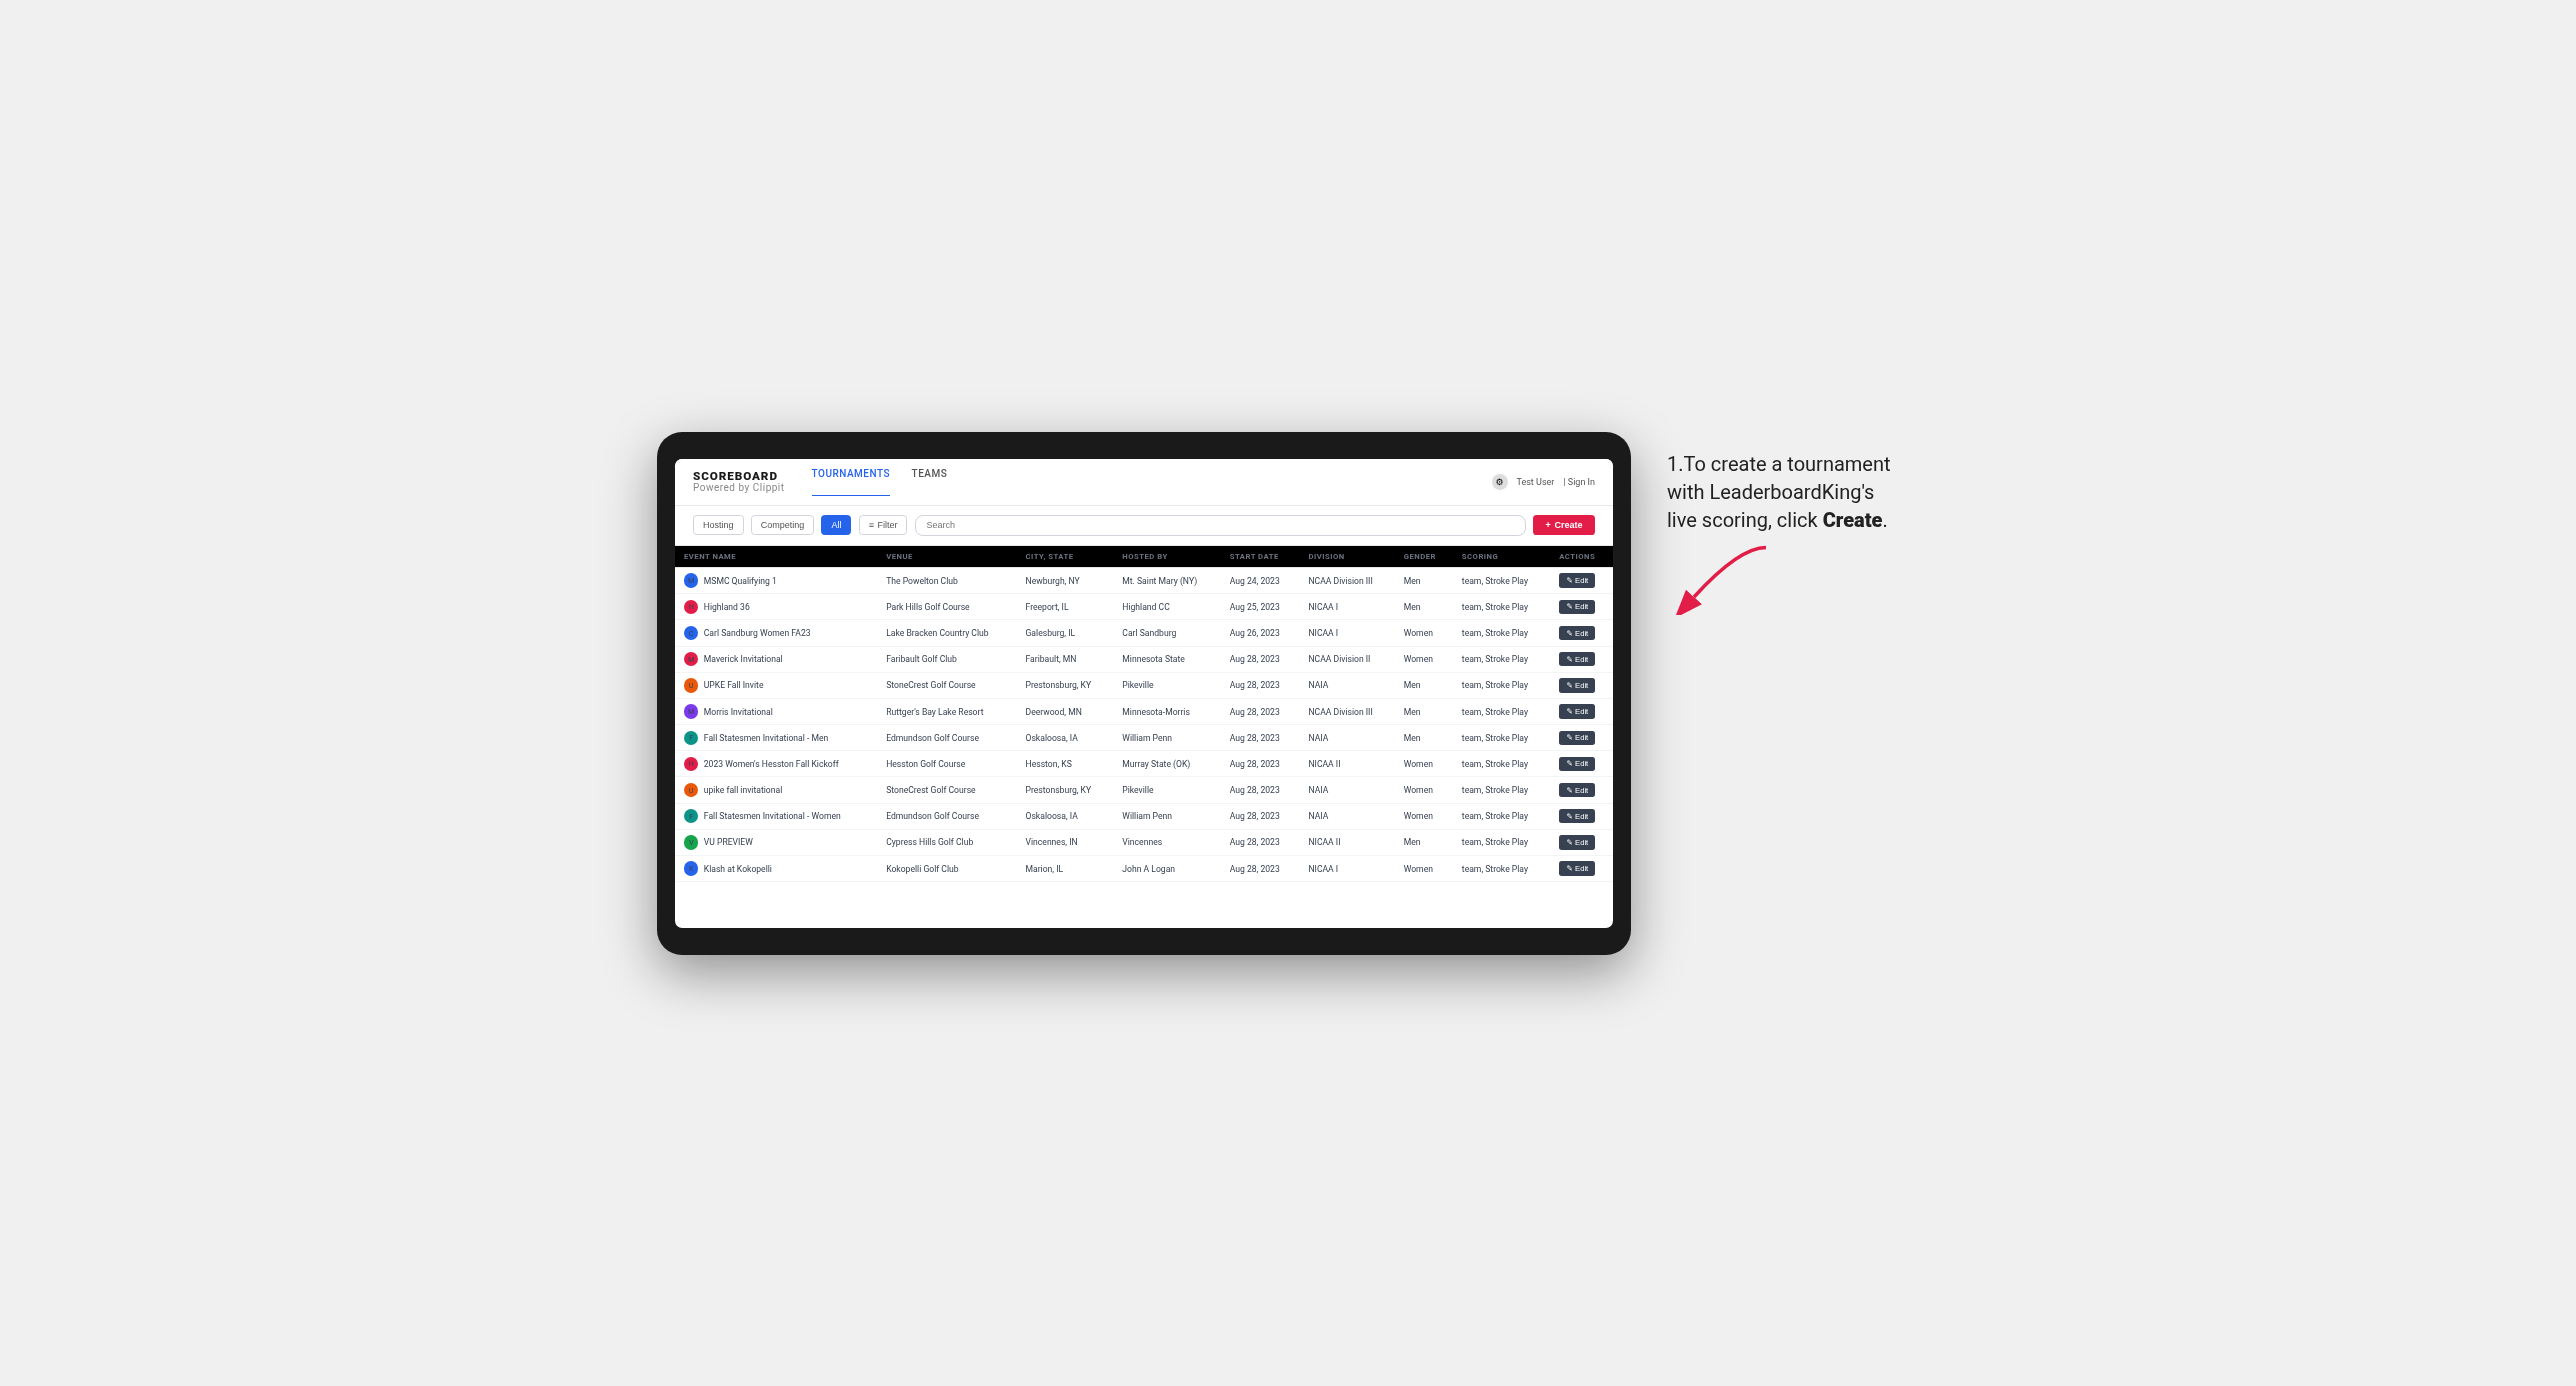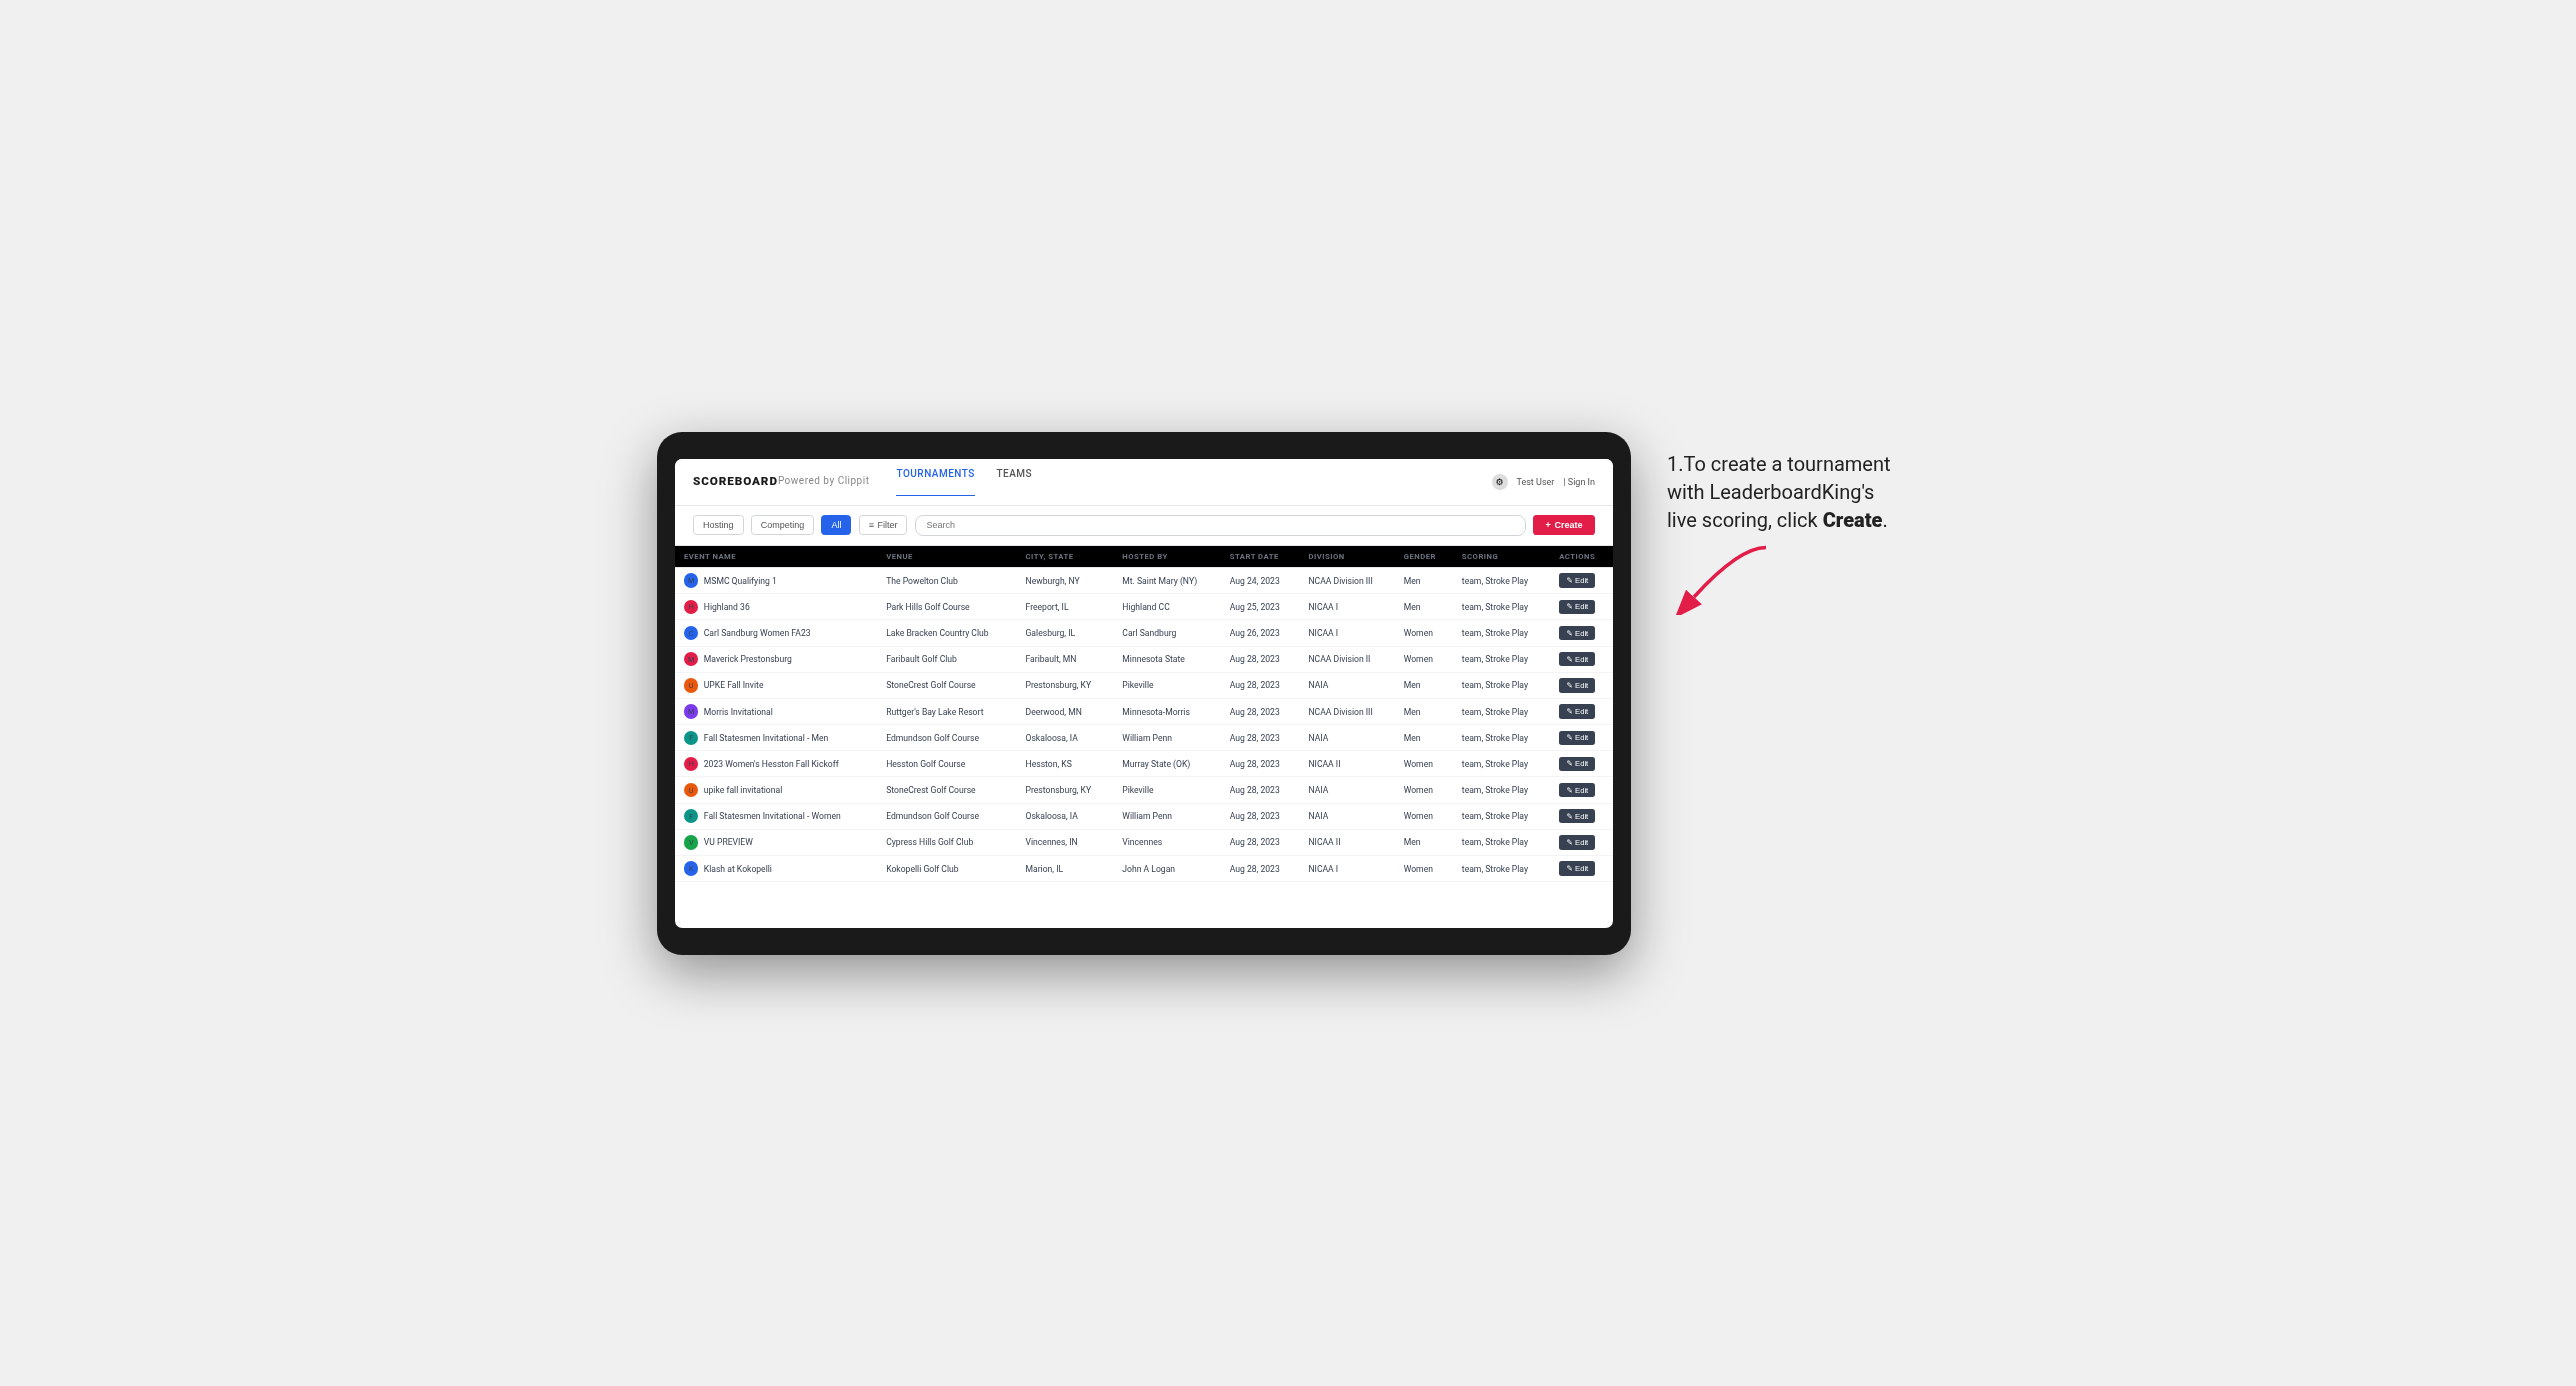--- a/index.html
+++ b/index.html
@@ -42,21 +42,21 @@
       display: flex;
       align-items: center;
       padding: 9px 18px;
       border-bottom: 0.9px solid #e5e7eb;
       background: #fff;
       gap: 27px;
     }
 
     .logo-area {
       display: flex;
-      flex-direction: row;
+      flex-direction: column;
       line-height: 1.1;
     }
 
     .logo-title {
       font-size: 11.7px;
       font-weight: 900;
       color: #1a1a1a;
       letter-spacing: 0.9px;
     }
 
@@ -368,21 +368,21 @@
     <td>Women</td>
     <td>team, Stroke Play</td>
     <td>
       <button class="edit-btn">✎ Edit</button>
     </td>
   </tr>
               <tr>
     <td>
       <div class="event-name-cell">
         <div class="team-logo logo-red">M</div>
-        <span>Maverick Prestonsburg</span>
+        <span>Maverick Invitational</span>
       </div>
     </td>
     <td>Faribault Golf Club</td>
     <td>Faribault, MN</td>
     <td>Minnesota State</td>
     <td>Aug 28, 2023</td>
     <td>NCAA Division II</td>
     <td>Women</td>
     <td>team, Stroke Play</td>
     <td>

